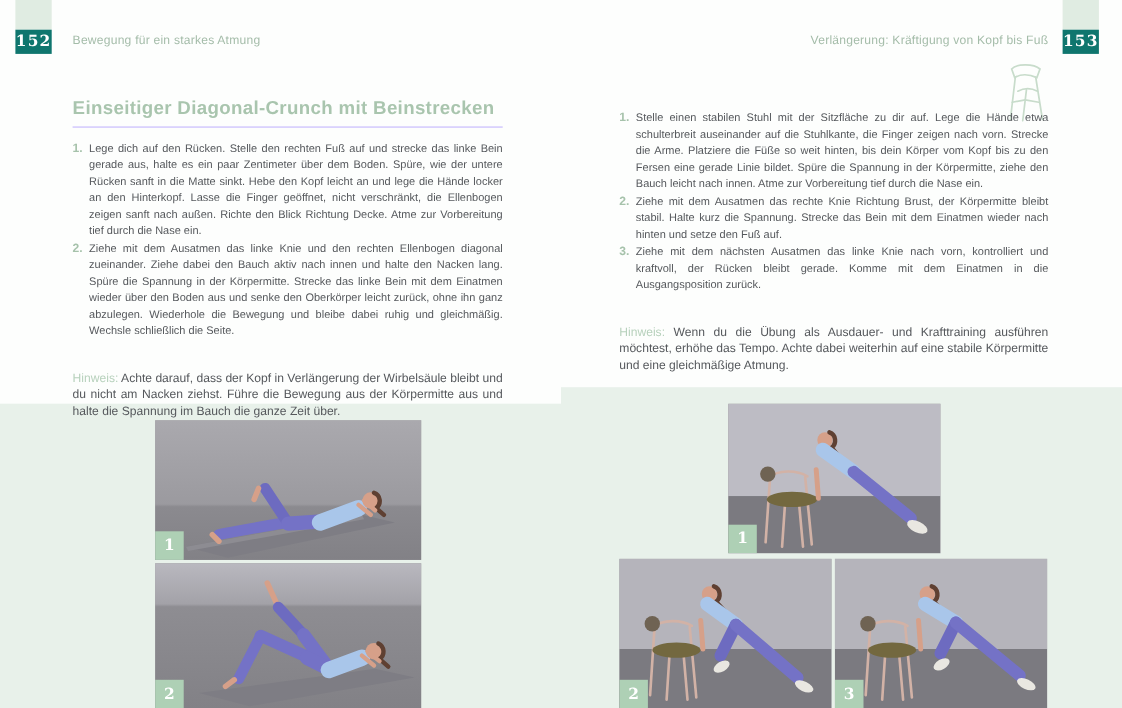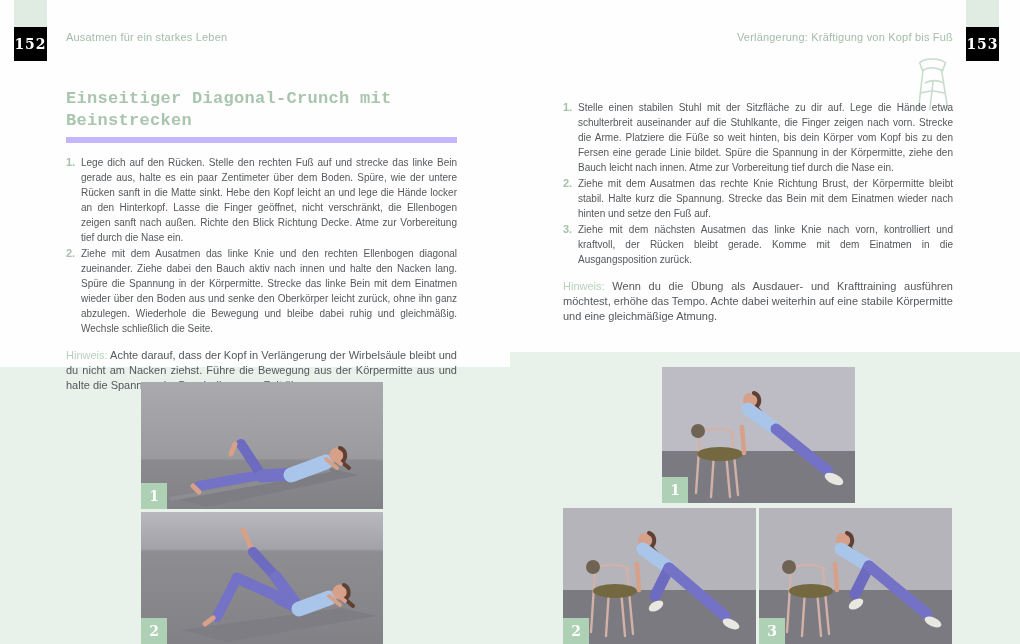--- a/index.html
+++ b/index.html
@@ -11,54 +11,54 @@
   }
   
   .mint-panel { position:absolute; background:#e8f1ea; }
   .mint-panel.left  { left:0;   top:367px; width:510px; height:277px; }
   .mint-panel.right { left:510px; top:352px; width:510px; height:292px; }
 
   
   .tab { position:absolute; width:33px; top:0; }
   .tab .tab-light { width:33px; height:27px; background:#e0ece2; }
   .tab .tab-num {
-    width:33px; height:34px; background:#000000; color:#ffffff;
+    width:33px; height:22px; background:#0f766e; color:#ffffff;
     font-family:"DejaVu Serif", serif; font-weight:bold; font-size:14px;
     letter-spacing:1px; display:flex; align-items:center; justify-content:center;
   }
   .tab.left-tab { left:14px; }
   .tab.right-tab { left:966px; }
 
   .running-head {
     position:absolute; top:31px; font-size:11px; color:#a4bca9; letter-spacing:0.2px;
   }
   .running-head.left-head { left:66px; }
   .running-head.right-head { right:67px; text-align:right; }
 
   
   .col { position:absolute; top:88px; }
   .col.col-left  { left:66px;  width:391px; }
   .col.col-right { left:563px; width:390px; }
   .ex-title {
-    margin:0; font-family:Liberation Mono, monospace; font-weight:bold;
+    margin:0; font-family:Liberation Sans, sans-serif; font-weight:bold;
     font-size:17px; line-height:22px; color:#a9c5ae; letter-spacing:0.3px;
-    padding-bottom:5px; border-bottom:6px solid #c4b5fd;
+    padding-bottom:5px; border-bottom:1px solid #c4b5fd;
   }
   .steps { margin:12px 0 0 0; padding:0; list-style:none; }
   .step { display:flex; margin:0 0 1px 0; }
   .step-num {
     flex:0 0 12px; color:#a6c2ab; font-weight:bold; font-size:11px;
     line-height:15px; text-align:left;
   }
   .step-text {
     flex:1; color:#55585c; font-size:10px; line-height:15px;
     text-align:justify; padding-left:3px;
   }
   .note {
-    margin-top:12px; font-size:11px; line-height:15px; color:#55585c;
+    margin-top:28px; font-size:11px; line-height:15px; color:#55585c;
     text-align:justify;
   }
   .note-label { color:#b7d1bc; }
 
   
   .chair-icon { position:absolute; left:911px; top:56px; width:42px; height:56px; }
 
   
   .photo { position:absolute; overflow:hidden; background:#a3a2a7; }
   .photo svg { display:block; }
@@ -79,21 +79,21 @@
 
 <div class="spread">
 
   <div class="mint-panel left"></div>
   <div class="mint-panel right"></div>
 
   <div class="tab left-tab">
     <div class="tab-light"></div>
     <div class="tab-num">152</div>
   </div>
-  <div class="running-head left-head">Ausatmen für ein starkes Leben</div>
+  <div class="running-head left-head">Bewegung für ein starkes Atmung</div>
 
   <div class="tab right-tab">
     <div class="tab-light"></div>
     <div class="tab-num">153</div>
   </div>
   <div class="running-head right-head">Verlängerung: Kräftigung von Kopf bis Fuß</div>
 
   <svg class="chair-icon" viewBox="0 0 36 50" fill="none" stroke="#c8dccb" stroke-width="1.4" stroke-linecap="round">
     <path d="M7,6 C11,1.5 25,1.5 30,6 L27.5,13 C21,10 14,10 9.5,13 Z"></path>
     <path d="M10,12.5 L6,47"></path>

